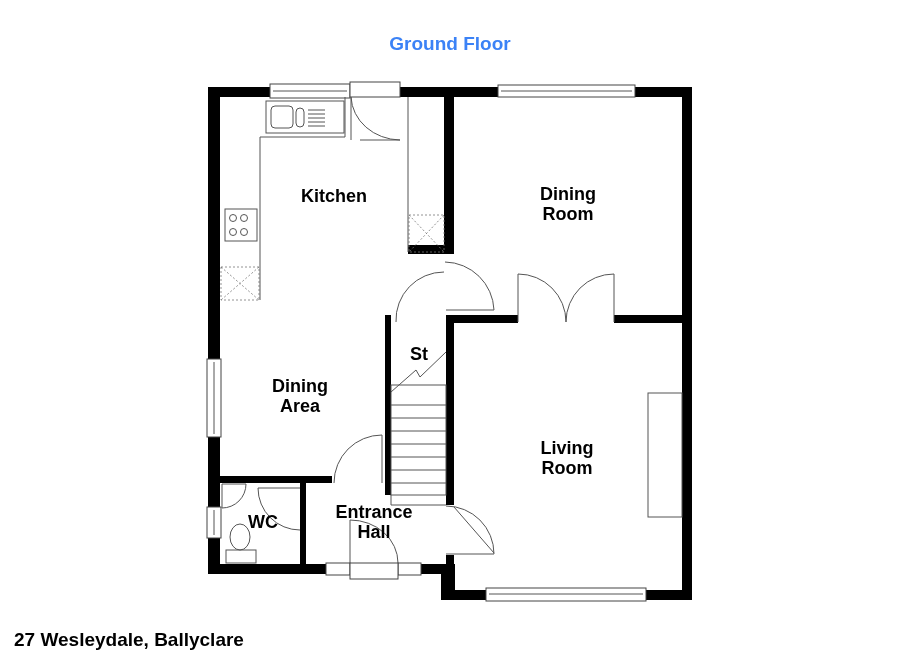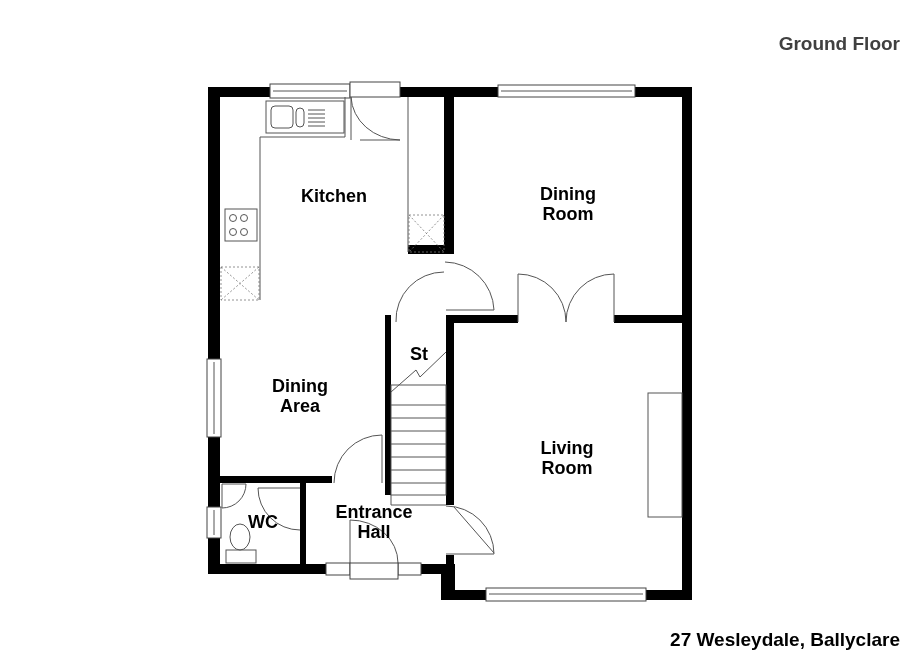--- a/index.html
+++ b/index.html
@@ -1,18 +1,18 @@
 <!DOCTYPE html>
 <html><head>
 <meta charset="utf-8">
 <style>
   html, body { margin: 0; padding: 0; background: #ffffff; }
   body { width: 900px; height: 654px; position: relative; overflow: hidden; font-family: "Liberation Sans", sans-serif; }
-  .title { position: absolute; top: 33px; left: 0; width: 900px; text-align: right; font-weight: bold; font-size: 19px; color: #404040; }
-  .footer { position: absolute; top: 629px; left: 0; width: 900px; text-align: right; font-weight: bold; font-size: 19px; color: #000; padding-left: 14px; box-sizing: border-box; }
+  .title { position: absolute; top: 33px; left: 0; width: 900px; text-align: center; font-weight: bold; font-size: 19px; color: #3b82f6; }
+  .footer { position: absolute; top: 629px; left: 0; width: 900px; text-align: left; font-weight: bold; font-size: 19px; color: #000; padding-left: 14px; box-sizing: border-box; }
   svg { position: absolute; left: 0; top: 0; }
   .lbl { font-family: "Liberation Sans", sans-serif; font-weight: bold; font-size: 18px; fill: #000; text-anchor: middle; }
   .thin { stroke: #555; stroke-width: 1; fill: none; }
   .dash { stroke: #777; stroke-width: 0.8; fill: none; stroke-dasharray: 2 2; }
   .win { fill: #fff; stroke: #444; stroke-width: 1; }
 </style>
 </head>
 <body>
 
 <div class="title">Ground Floor</div>

